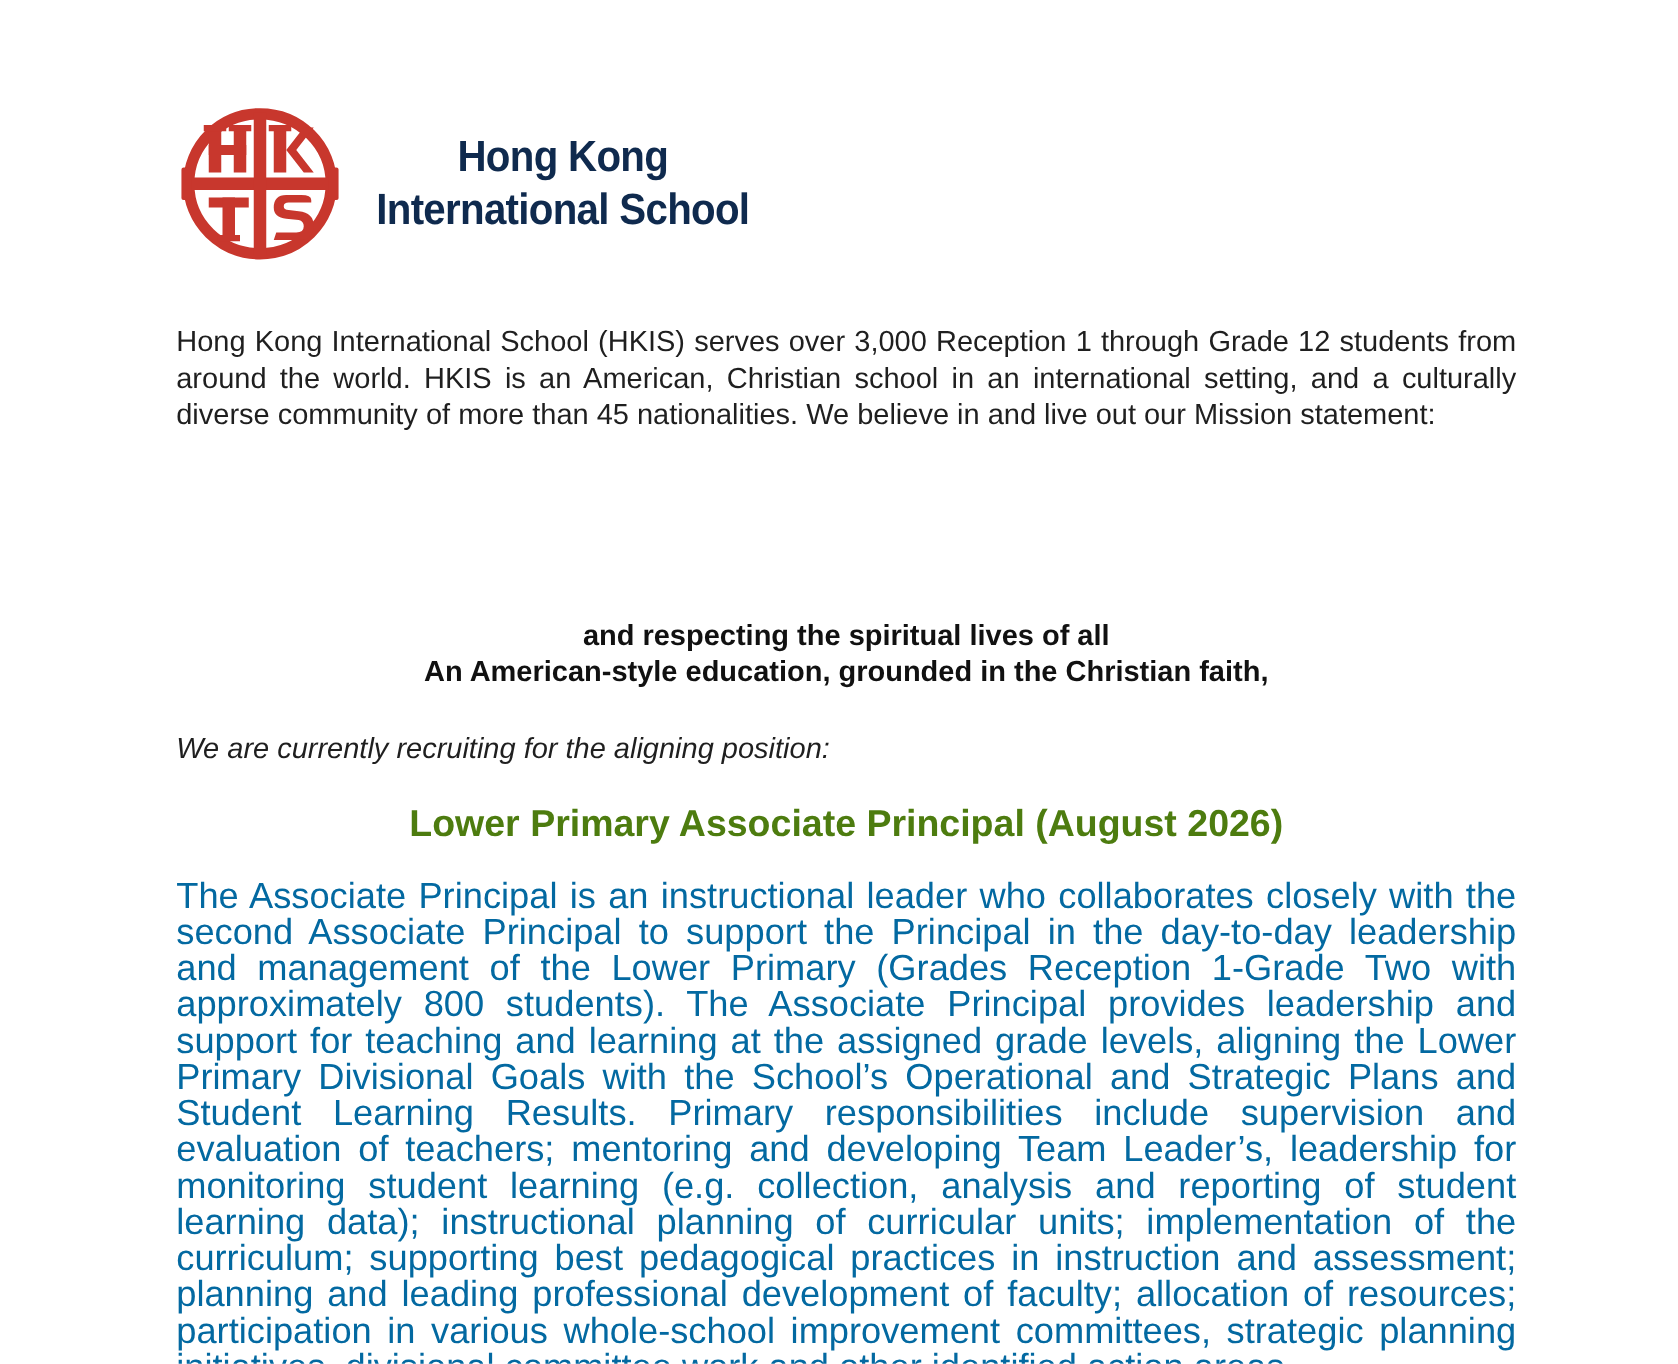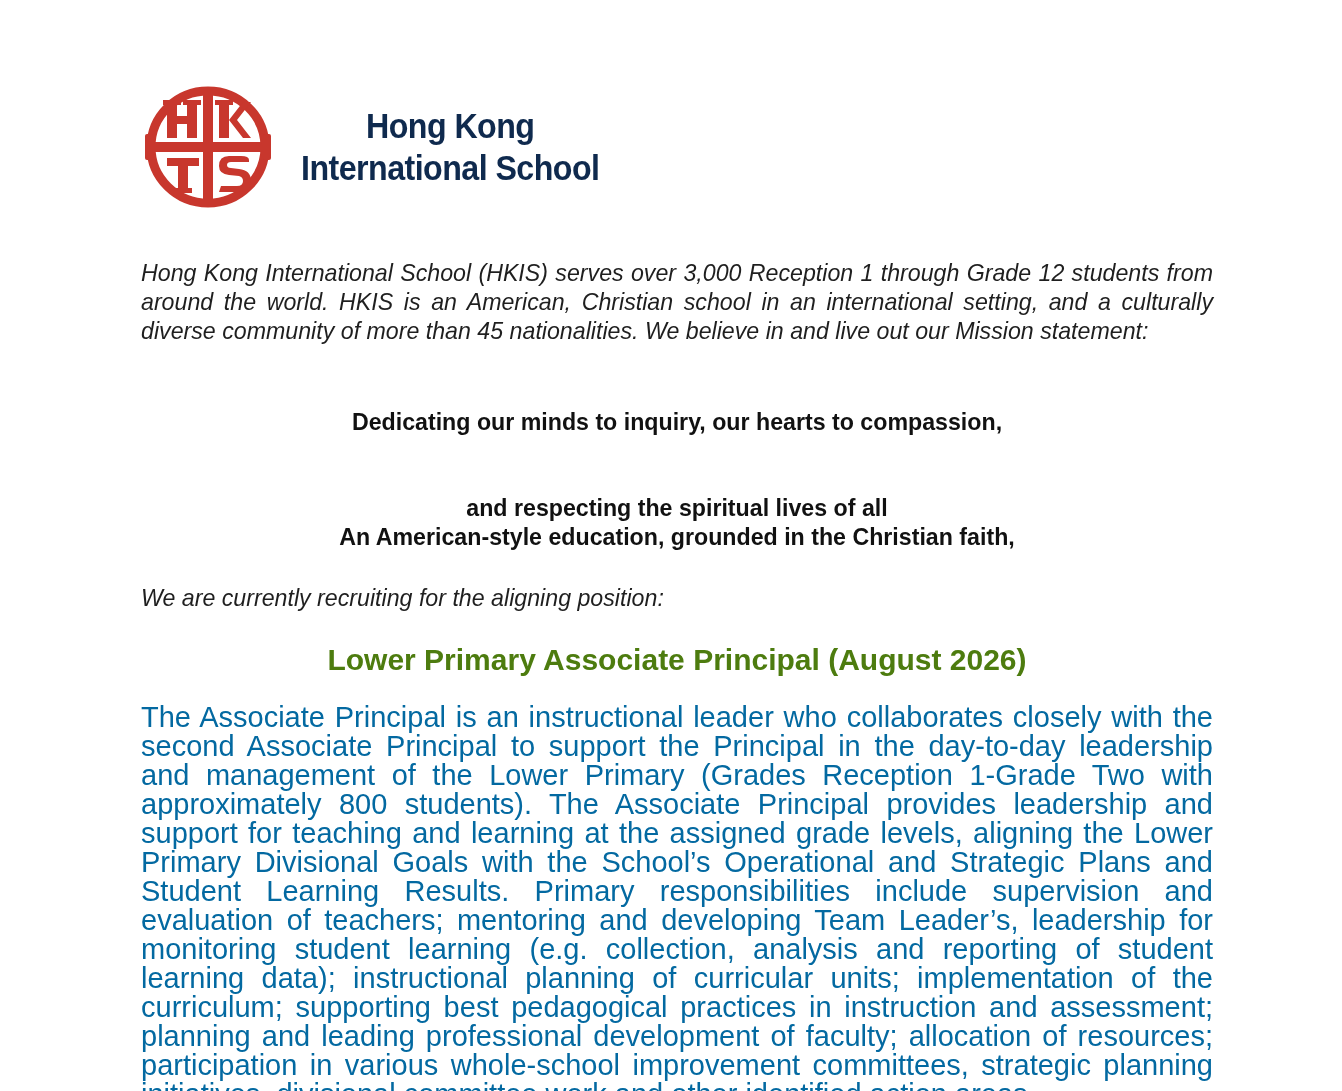--- a/index.html
+++ b/index.html
@@ -43,21 +43,21 @@
       position: absolute;
       left: 141px;
       top: 259px;
       width: 1072px;
       font-size: 23.2px;
       line-height: 29px;
       text-align: justify;
       text-align-last: left;
       color: #1f1f1f;
     }
-    .intro p { margin: 0; font-style: italic; }
+    .intro p { margin: 0; }
     .mission {
       position: absolute;
       left: 141px;
       width: 1072px;
       text-align: center;
       font-weight: bold;
       font-size: 23.2px;
       line-height: 29px;
       color: #111;
     }
@@ -132,21 +132,20 @@
     <div>Hong Kong</div>
     <div>International School</div>
   </div>
 </div>
 
 <div class="intro">
   <p>Hong Kong International School (HKIS) serves over 3,000 Reception 1 through Grade 12 students from around the world. HKIS is an American, Christian school in an international setting, and a culturally diverse community of more than 45 nationalities. We believe in and live out our Mission statement:</p>
 </div>
 
 <div class="mission mission-1">
-  <div>Dedicating our minds to inquiry, our hearts to compassion,</div>
 </div>
 
 <div class="mission mission-2">
   <div>and respecting the spiritual lives of all</div>
   <div>An American-style education, grounded in the Christian faith,</div>
 </div>
 
 <div class="recruit">We are currently recruiting for the aligning position:</div>
 
 <div class="position-title">Lower Primary Associate Principal (August 2026)</div>

